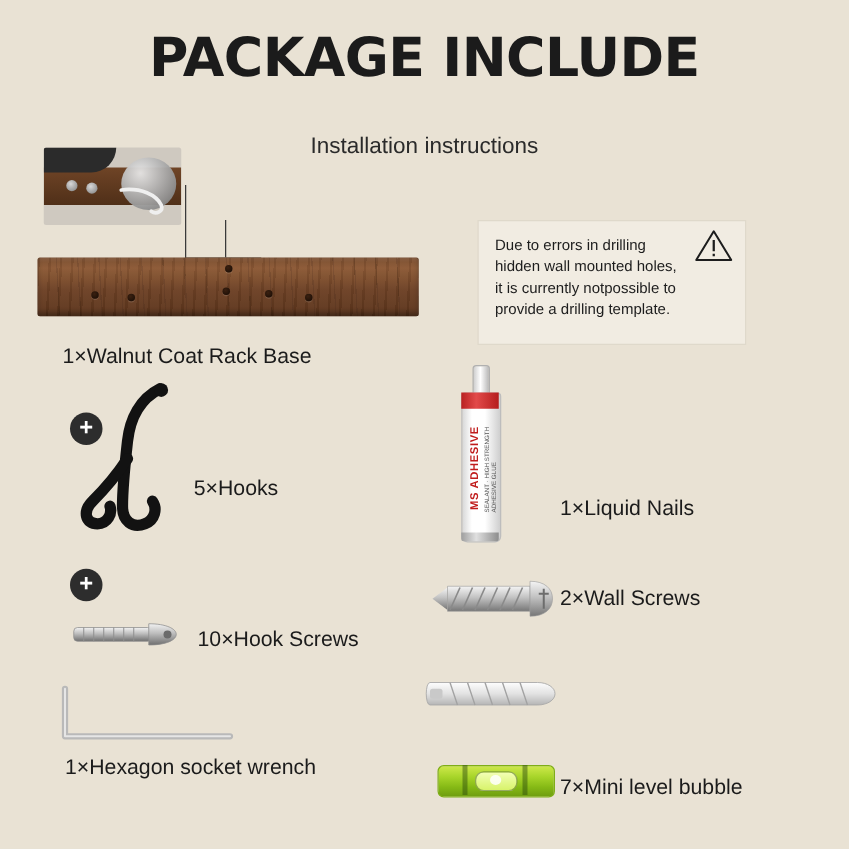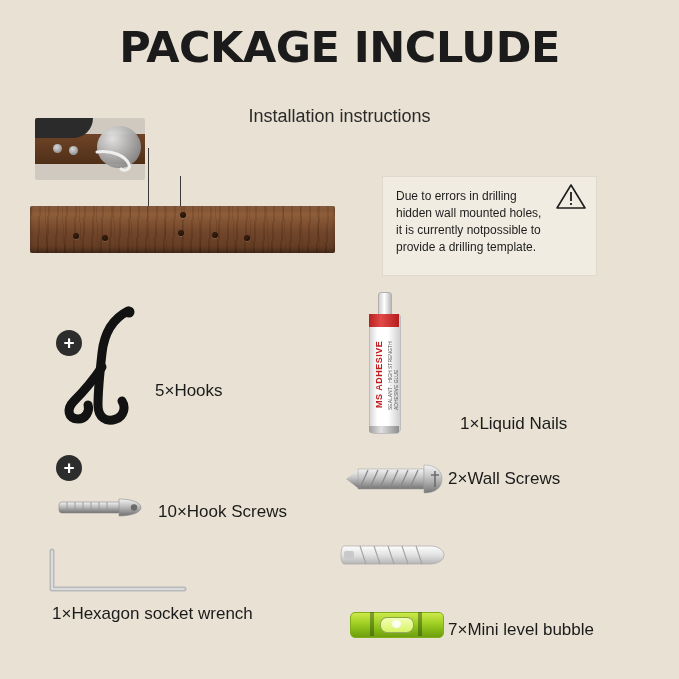--- a/index.html
+++ b/index.html
@@ -336,20 +336,21 @@
 
   <div class="wood-base">
     <div class="wood-grain"></div>
     <div class="wood-hole" style="left:43px; top:27px;"></div>
     <div class="wood-hole" style="left:72px; top:29px;"></div>
     <div class="wood-hole" style="left:148px; top:24px;"></div>
     <div class="wood-hole" style="left:182px; top:26px;"></div>
     <div class="wood-hole" style="left:214px; top:29px;"></div>
     <div class="wood-hole" style="left:150px; top:6px;"></div>
   </div>
+  <div class="label" style="left:50px; top:275px;">1×Walnut Coat Rack Base</div>
 
   <div class="plus-badge" style="left:56px; top:330px;">+</div>
 
   <svg class="hook" viewBox="0 0 90 135">
     <path d="M70 6 C54 14, 46 30, 44 48 C42 66, 40 84, 40 100
              C40 112, 48 118, 58 114 C66 111, 68 102, 64 96" fill="none" stroke="#121212" stroke-width="9" stroke-linecap="round"></path>
     <path d="M44 62 C36 74, 26 86, 16 96 C8 104, 10 114, 20 114 C28 114, 32 106, 30 100" fill="none" stroke="#121212" stroke-width="9" stroke-linecap="round"></path>
     <circle cx="71" cy="7" r="5.5" fill="#121212"></circle>
   </svg>
   <div class="label" style="left:155px; top:381px;">5×Hooks</div>
@@ -385,21 +386,21 @@
   <div class="label" style="left:52px; top:604px;">1×Hexagon socket wrench</div>
 
   <div class="tube">
     <div class="tube-cap"></div>
     <div class="tube-body"></div>
     <div class="tube-red"></div>
     <div class="tube-label">MS ADHESIVE</div>
     <div class="tube-sub">SEALANT · HIGH STRENGTH ADHESIVE GLUE</div>
     <div class="tube-bottom"></div>
   </div>
-  <div class="label" style="left:448px; top:414px;margin-left:12px;">1×Liquid Nails</div>
+  <div class="label" style="left:448px; top:397px;">1×Liquid Nails</div>
 
   <svg class="wallscrew" viewBox="0 0 110 34">
     <defs>
       <linearGradient id="mg2" x1="0" y1="0" x2="0" y2="1">
         <stop offset="0%" stop-color="#f4f4f4"></stop>
         <stop offset="45%" stop-color="#c2c2c2"></stop>
         <stop offset="100%" stop-color="#767676"></stop>
       </linearGradient>
     </defs>
     <path d="M8 17 L20 8 L20 26 Z" fill="url(#mg2)"></path>

